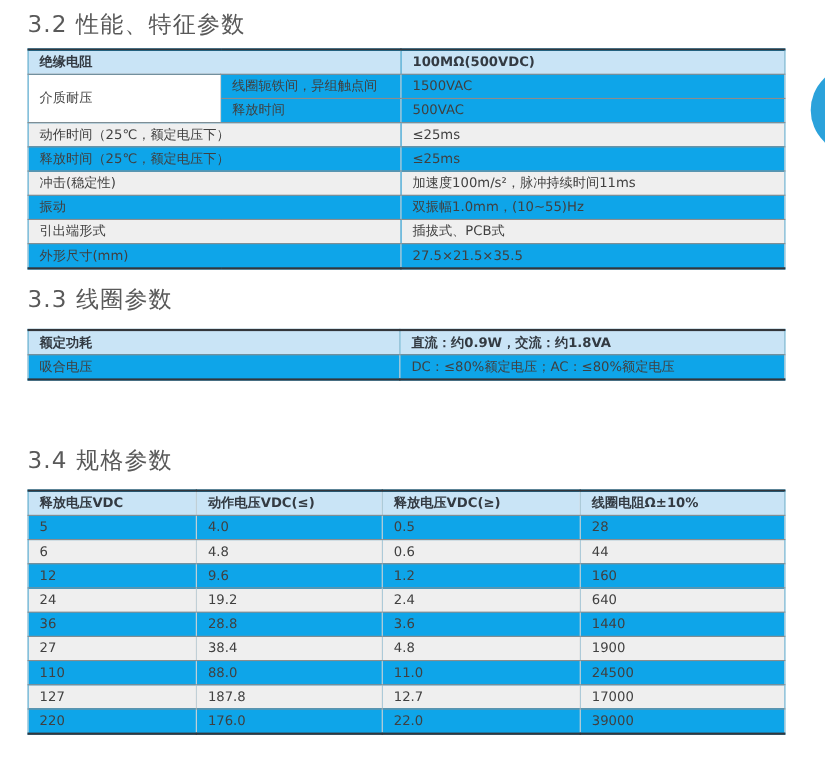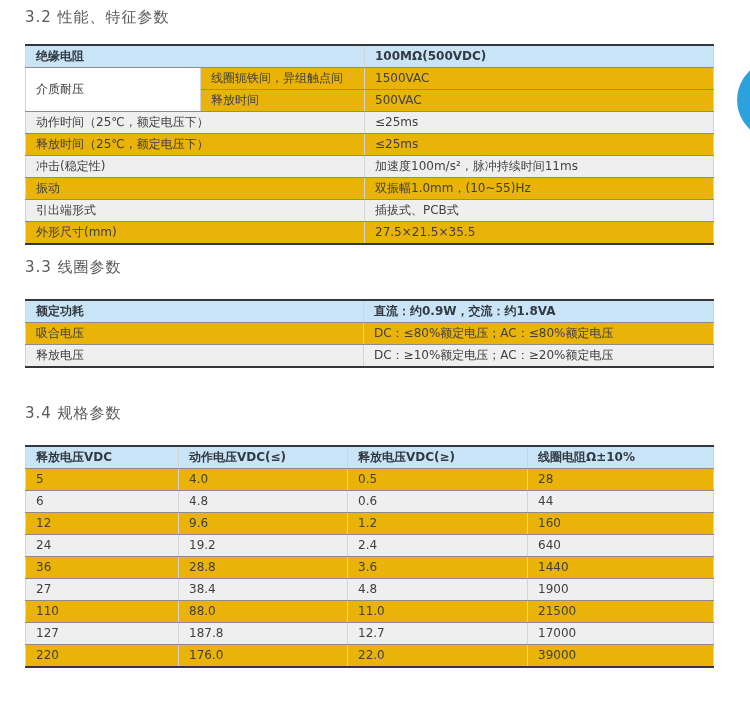--- a/index.html
+++ b/index.html
@@ -3,29 +3,29 @@
 <meta charset="utf-8">
 <style>
   html,body{margin:0;padding:0}
   body{
     width:750px;height:702px;position:relative;overflow:hidden;
     background:#ffffff;color:#404040;
     font-family:"DejaVu Sans","Liberation Sans",sans-serif;
   }
   .sec-title{
     position:absolute;left:25px;margin:0;
-    font-size:15px;font-weight:normal;color:#595959;letter-spacing:1px;
+    font-size:21px;font-weight:normal;color:#595959;letter-spacing:1px;
   }
   #title-perf{top:8px}
   #title-coil{top:258px}
   #title-spec{top:404px}
 
   table{
     position:absolute;left:25px;width:688px;
-    border-collapse:collapse;table-layout:fixed;background:#eab308;
+    border-collapse:collapse;table-layout:fixed;background:#0ea5e9;
     border-top:2px solid #33363b;border-bottom:2px solid #33363b;
   }
   #tbl-perf{top:44px}
   #tbl-coil{top:299px}
   #tbl-spec{top:445px}
 
   td{
     height:21px;padding:0 10px;font-size:12px;line-height:21px;
     border-top:1px solid #8c8c8c;border-bottom:1px solid #8c8c8c;
     border-left:1px solid #d4d4d4;border-right:1px solid #d4d4d4;
@@ -107,24 +107,20 @@
       </colgroup>
     <tbody>
       <tr class="hdr">
         <td>额定功耗</td>
         <td>直流：约0.9W，交流：约1.8VA</td>
       </tr>
       <tr>
         <td>吸合电压</td>
         <td>DC：≤80%额定电压；AC：≤80%额定电压</td>
       </tr>
-      <tr class="stripe">
-        <td>释放电压</td>
-        <td>DC：≥10%额定电压；AC：≥20%额定电压</td>
-      </tr>
     </tbody>
   </table>
 
   <h2 class="sec-title" id="title-spec">3.4 规格参数</h2>
 
   <table id="tbl-spec">
     <colgroup>
         <col style="width:153px">
         <col style="width:169px">
         <col style="width:180px">
@@ -170,21 +166,21 @@
       <tr class="stripe">
         <td>27</td>
         <td>38.4</td>
         <td>4.8</td>
         <td>1900</td>
       </tr>
       <tr>
         <td>110</td>
         <td>88.0</td>
         <td>11.0</td>
-        <td>21500</td>
+        <td>24500</td>
       </tr>
       <tr class="stripe">
         <td>127</td>
         <td>187.8</td>
         <td>12.7</td>
         <td>17000</td>
       </tr>
       <tr>
         <td>220</td>
         <td>176.0</td>

